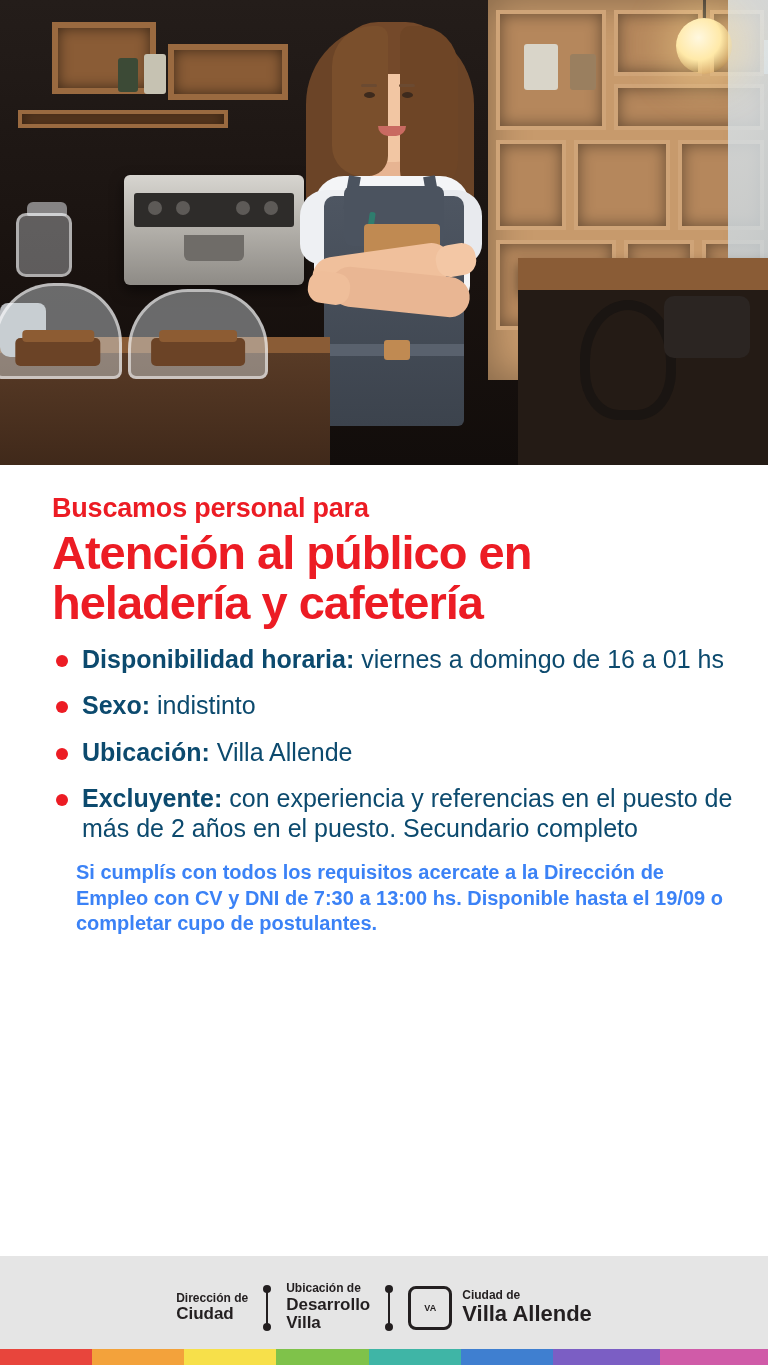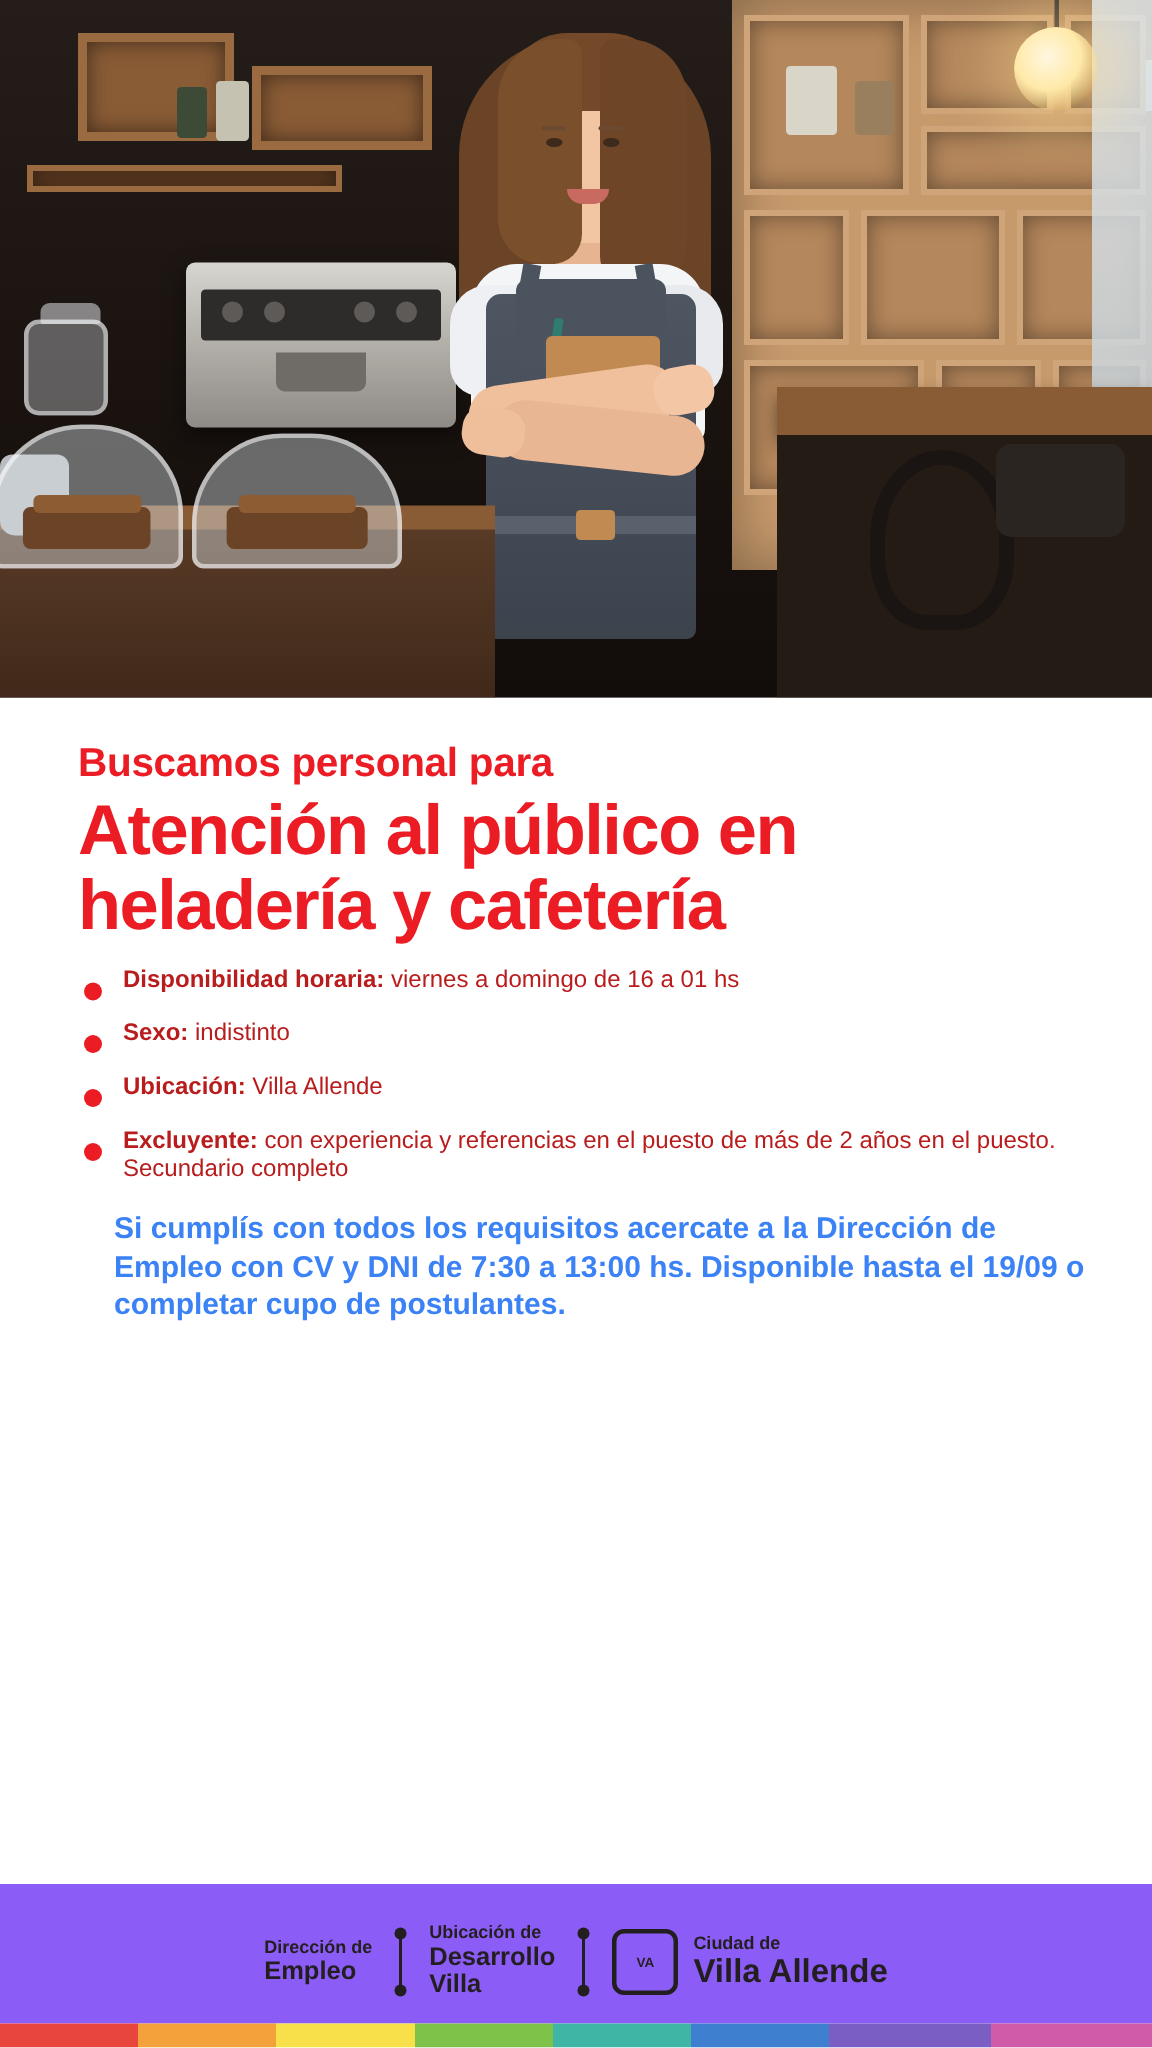--- a/index.html
+++ b/index.html
@@ -295,22 +295,22 @@
     color:#ec1c24;
     font-size:47px;
     font-weight:bold;
     line-height:1.07;
     letter-spacing:-1px;
     margin-bottom:16px;
   }
   ul.bullets { list-style:none; }
   ul.bullets > li {
     position:relative;
-    color:#b91c1c;
-    font-size:16px;
+    color:#0c4a6e;
+    font-size:25px;
     line-height:1.18;
     padding-left:30px;
     margin-bottom:17px;
   }
   ul.bullets > li::before {
     content:"";
     position:absolute; left:4px; top:10px;
     width:12px; height:12px; border-radius:50%;
     background:#ec1c24;
   }
@@ -324,21 +324,21 @@
     margin-top:6px;
   }
 
   
   .logos {
     display:flex;
     align-items:center;
     justify-content:center;
     gap:18px;
     padding:26px 0 16px 0;
-    background:#8b5cf6;
+    background:#e5e5e5;
   }
   .logo-block { color:#231f20; line-height:1.1; }
   .logo-block .small { font-size:12px; font-weight:bold; }
   .logo-block .big { font-size:17px; font-weight:bold; }
   .divider {
     width:2px; height:34px; background:#231f20; position:relative;
   }
   .divider::before, .divider::after{
     content:""; position:absolute; left:-3px; width:8px; height:8px;
     border-radius:50%; background:#231f20;
@@ -487,21 +487,21 @@
         <b>Excluyente:</b><span> con experiencia y referencias en el puesto de más de 2 años en el puesto. Secundario completo</span>
       </li>
     </ul>
 
     <div class="note">Si cumplís con todos los requisitos acercate a la Dirección de Empleo con CV y DNI de 7:30 a 13:00 hs. Disponible hasta el 19/09 o completar cupo de postulantes.</div>
   </div>
 
   <div class="logos">
     <div class="logo-block">
       <div class="small">Dirección de</div>
-      <div class="big">Empleo</div>
+      <div class="big">Ciudad</div>
     </div>
 
     <div class="divider"></div>
 
     <div class="logo-block">
       <div class="small">Ubicación de</div>
       <div class="big">Desarrollo</div>
       <div class="big">Villa</div>
     </div>
 

